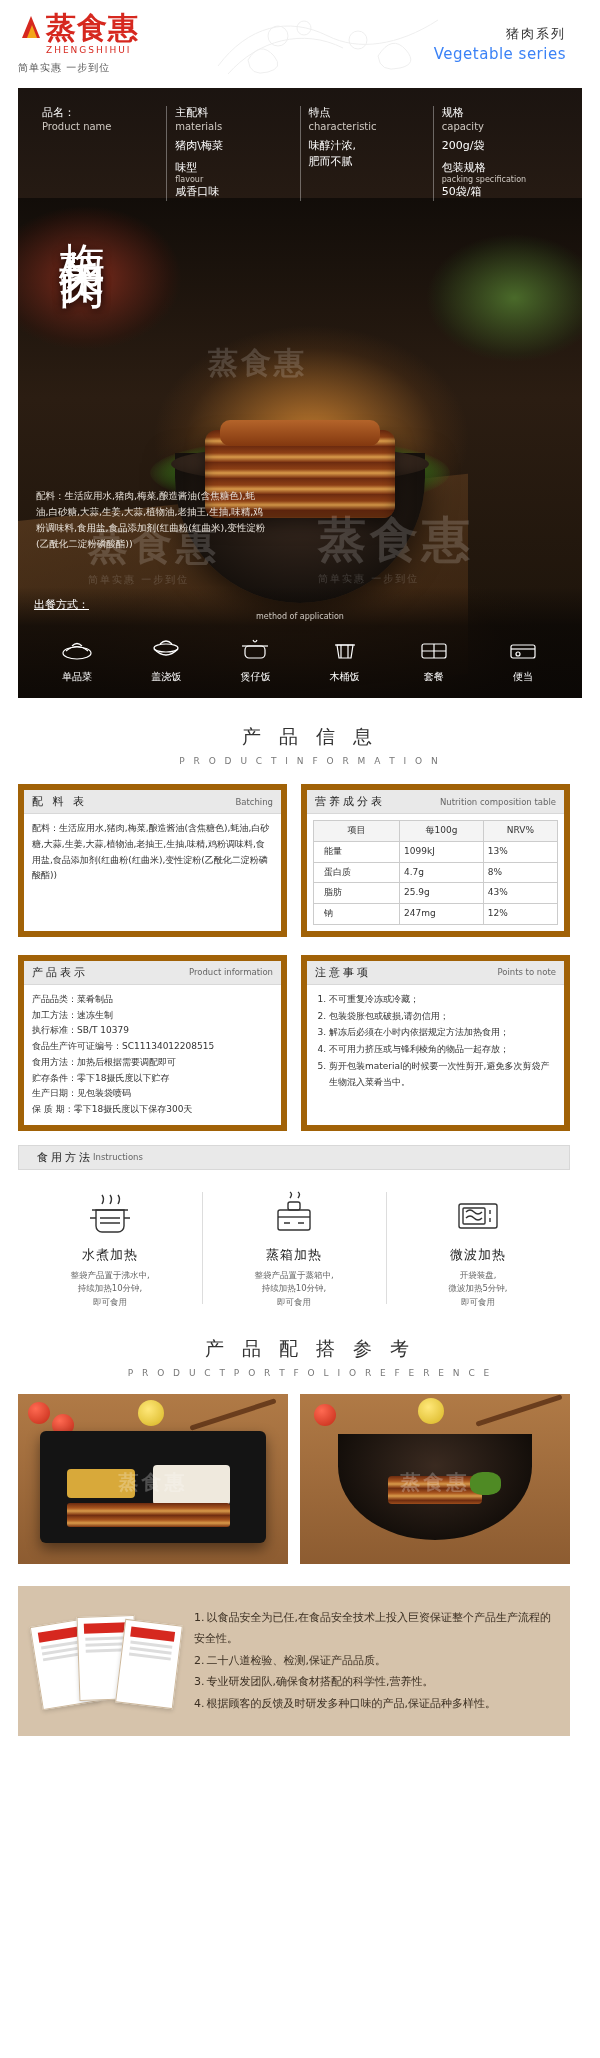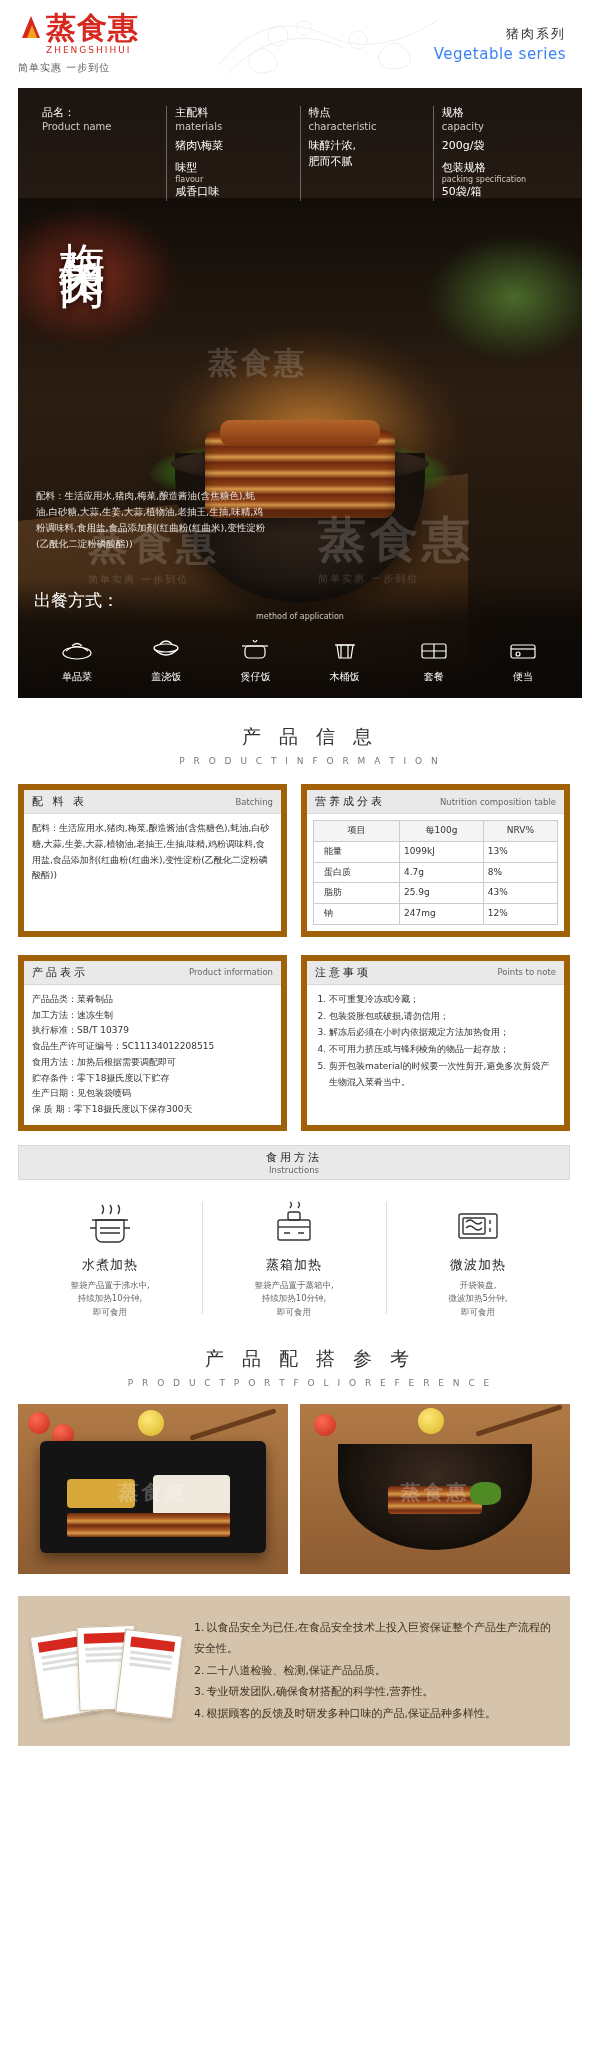--- a/index.html
+++ b/index.html
@@ -149,21 +149,21 @@
   .wm2 { left: 300px; top: 420px; font-size: 48px; letter-spacing: 4px; }
   .wm3 { left: 190px; top: 255px; font-size: 30px; letter-spacing: 3px; }
   .wm-sub { font-size: 10px; letter-spacing: 2px; font-weight: normal;}
 
   .serving {
     position: absolute; left: 0; right: 0; bottom: 0; z-index: 5;
     padding: 10px 16px 14px 16px;
     background: linear-gradient(180deg, rgba(10,7,5,0) 0%, rgba(10,7,5,0.75) 35%, rgba(10,7,5,0.92) 100%);
     color: #fff;
   }
-  .serving-title-zh { font-size: 17px; }
+  .serving-title-zh { font-size: 11px; text-decoration: underline; }
   .serving-title-en { font-size: 8px; color: #cfc9c2; margin-bottom: 8px; text-align: center;}
   .serving-icons { display: flex; justify-content: space-between; padding: 4px 6px 0 6px;}
   .serv-item { text-align: center; width: 74px; }
   .serv-ico { height: 34px; display: flex; align-items: center; justify-content: center;}
   .serv-label { font-size: 10px; margin-top: 3px;}
 
   
   .sec-title { text-align: center; margin-top: 26px; padding-left: 32px; }
   .sec-title-zh { font-size: 19px; letter-spacing: 6px; color: #333; }
   .sec-title-en { font-size: 9px; letter-spacing: 3px; color: #777; margin-top: 6px;}
@@ -190,21 +190,20 @@
 
   ol.notes { padding-left: 14px; }
   ol.notes li { margin-bottom: 1px; }
 
   
   .instr-wrap { padding: 0 18px; margin-top: 14px; }
   .instr-head {
     background: #e9e9e9; border: 1px solid #d8d8d8;
     display: flex; align-items: center; justify-content: flex-start;
     padding: 4px 18px;
-    flex-direction: column;
   }
   .instr-row { display: flex; margin-top: 16px; }
   .instr-item { flex: 1; text-align: center; padding: 0 6px; position: relative;}
   .instr-item + .instr-item:before {
     content: ""; position: absolute; left: 0; top: 6px; bottom: 6px;
     width: 1px; background: #ddd;
   }
   .instr-ico { height: 56px; display: flex; align-items: center; justify-content: center;}
   .instr-title { font-size: 13px; color: #222; margin-top: 4px; letter-spacing: 1px;}
   .instr-desc { font-size: 8.5px; color: #666; line-height: 1.6; margin-top: 5px;}

